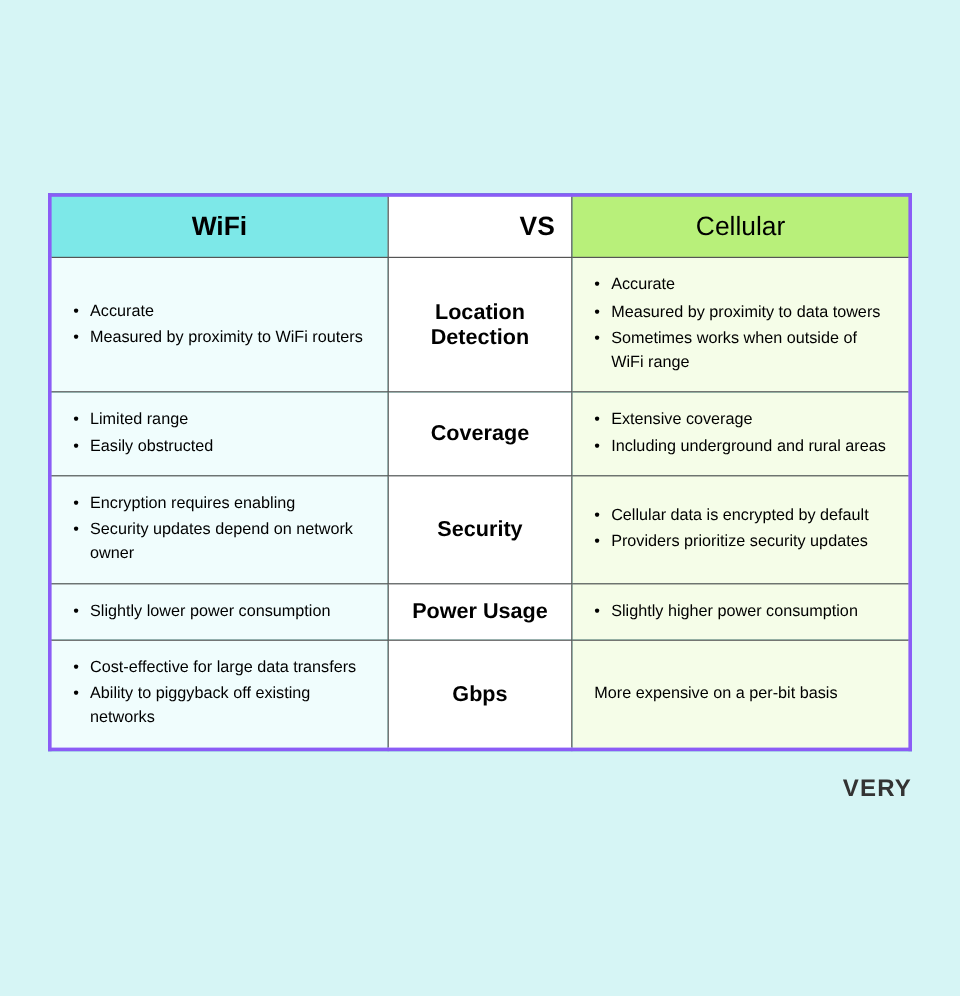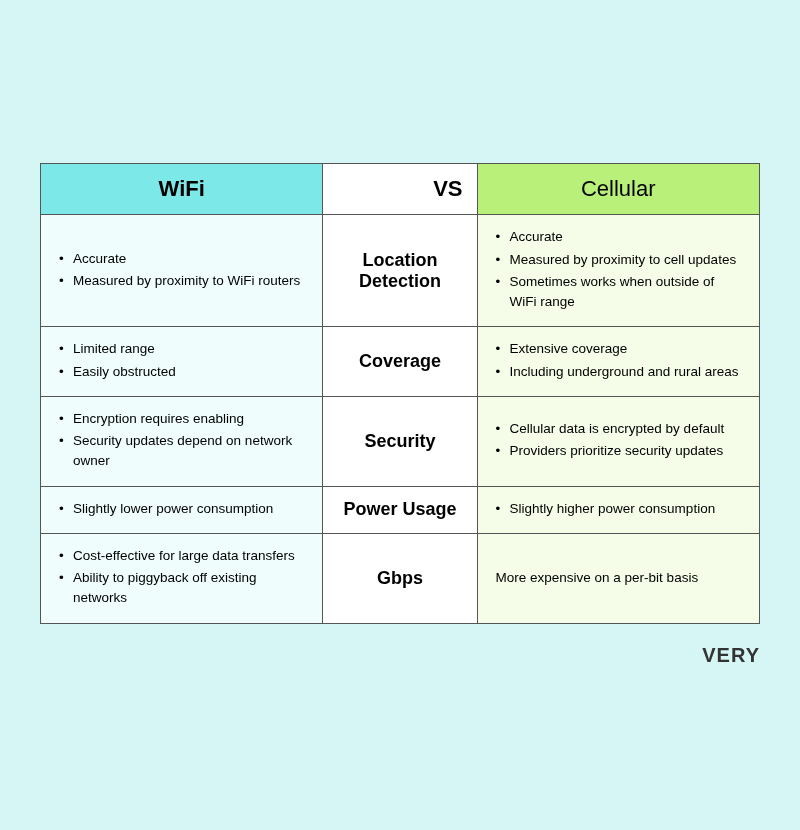--- a/index.html
+++ b/index.html
@@ -20,21 +20,21 @@
 
     .page-wrapper {
       width: 720px;
       position: relative;
     }
 
     .comparison-table {
       width: 100%;
       border-collapse: collapse;
       background: #14b8a6;
-      border: 1px solid #8b5cf6;
+      border: 3px solid #8b5cf6;
     }
 
     .comparison-table th,
     .comparison-table td {
       border: 1.5px solid #555;
       padding: 12px 14px;
       vertical-align: middle;
     }
 
     .header-wifi {
@@ -131,21 +131,21 @@
             <ul>
               <li>Accurate</li>
               <li>Measured by proximity to WiFi routers</li>
             </ul>
           </td>
           <td class="cell-category">Location
 Detection</td>
           <td class="cell-cellular">
             <ul>
               <li>Accurate</li>
-              <li>Measured by proximity to cell updates</li>
+              <li>Measured by proximity to data towers</li>
               <li>Sometimes works when outside of WiFi range</li>
             </ul>
           </td>
         </tr>
         <tr>
           <td class="cell-wifi">
             <ul>
               <li>Limited range</li>
               <li>Easily obstructed</li>
             </ul>

